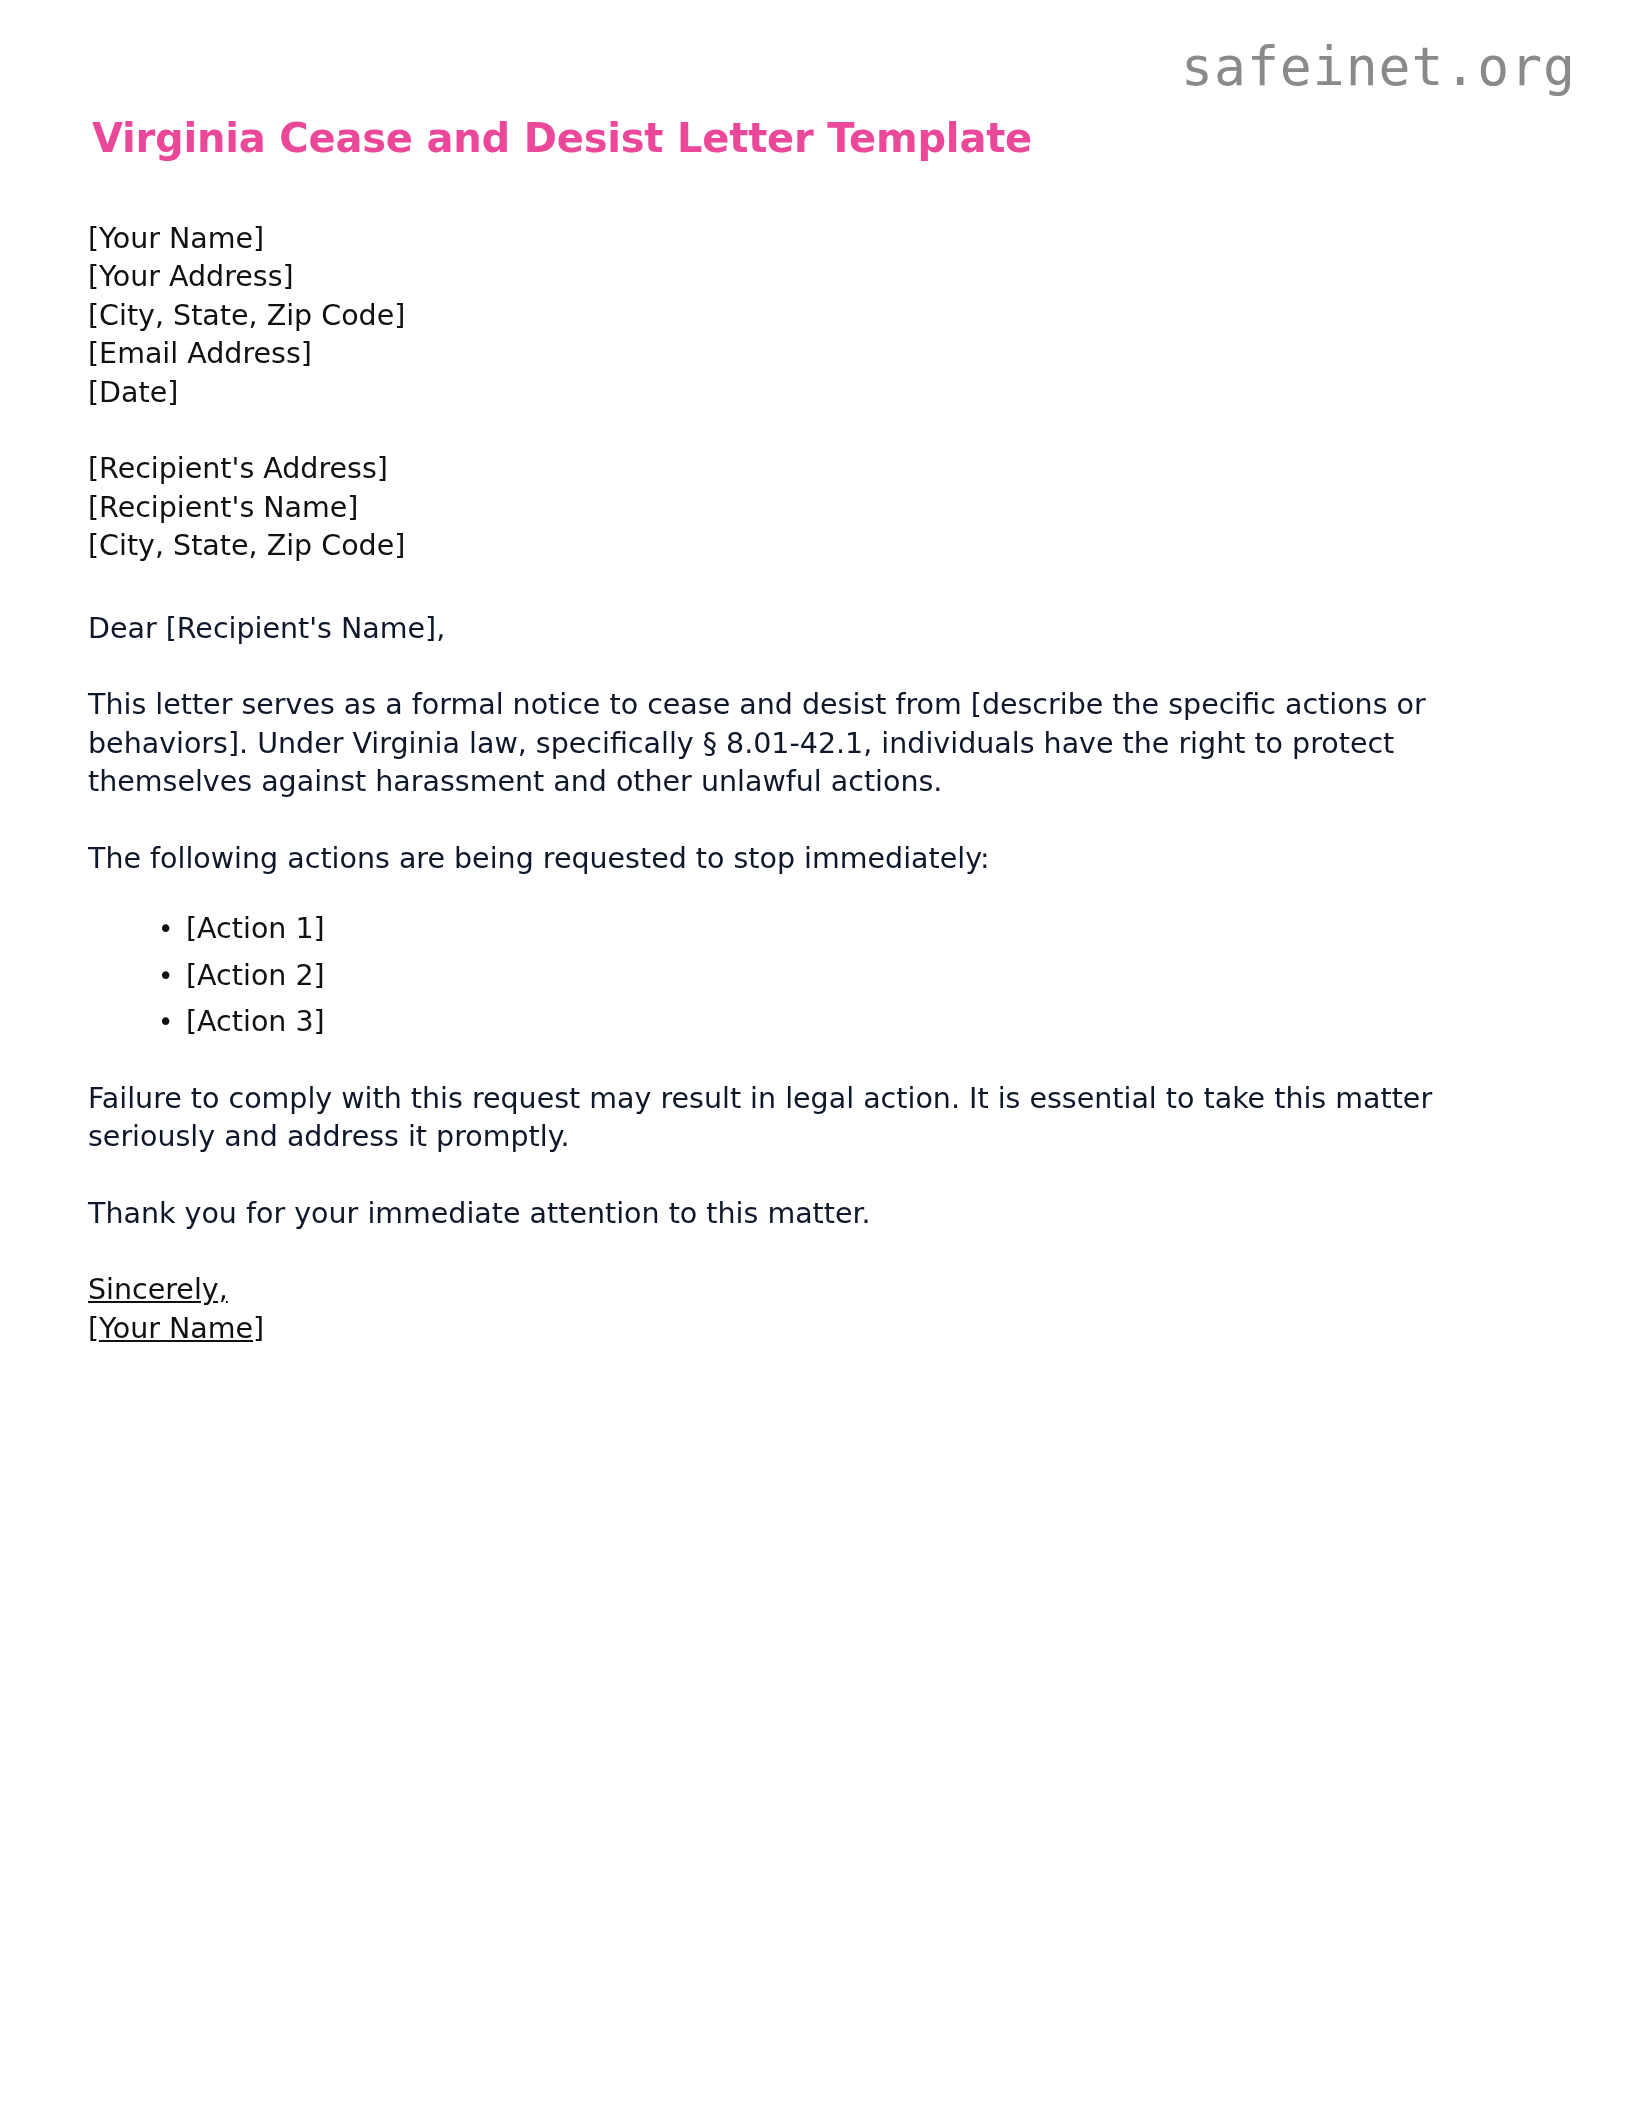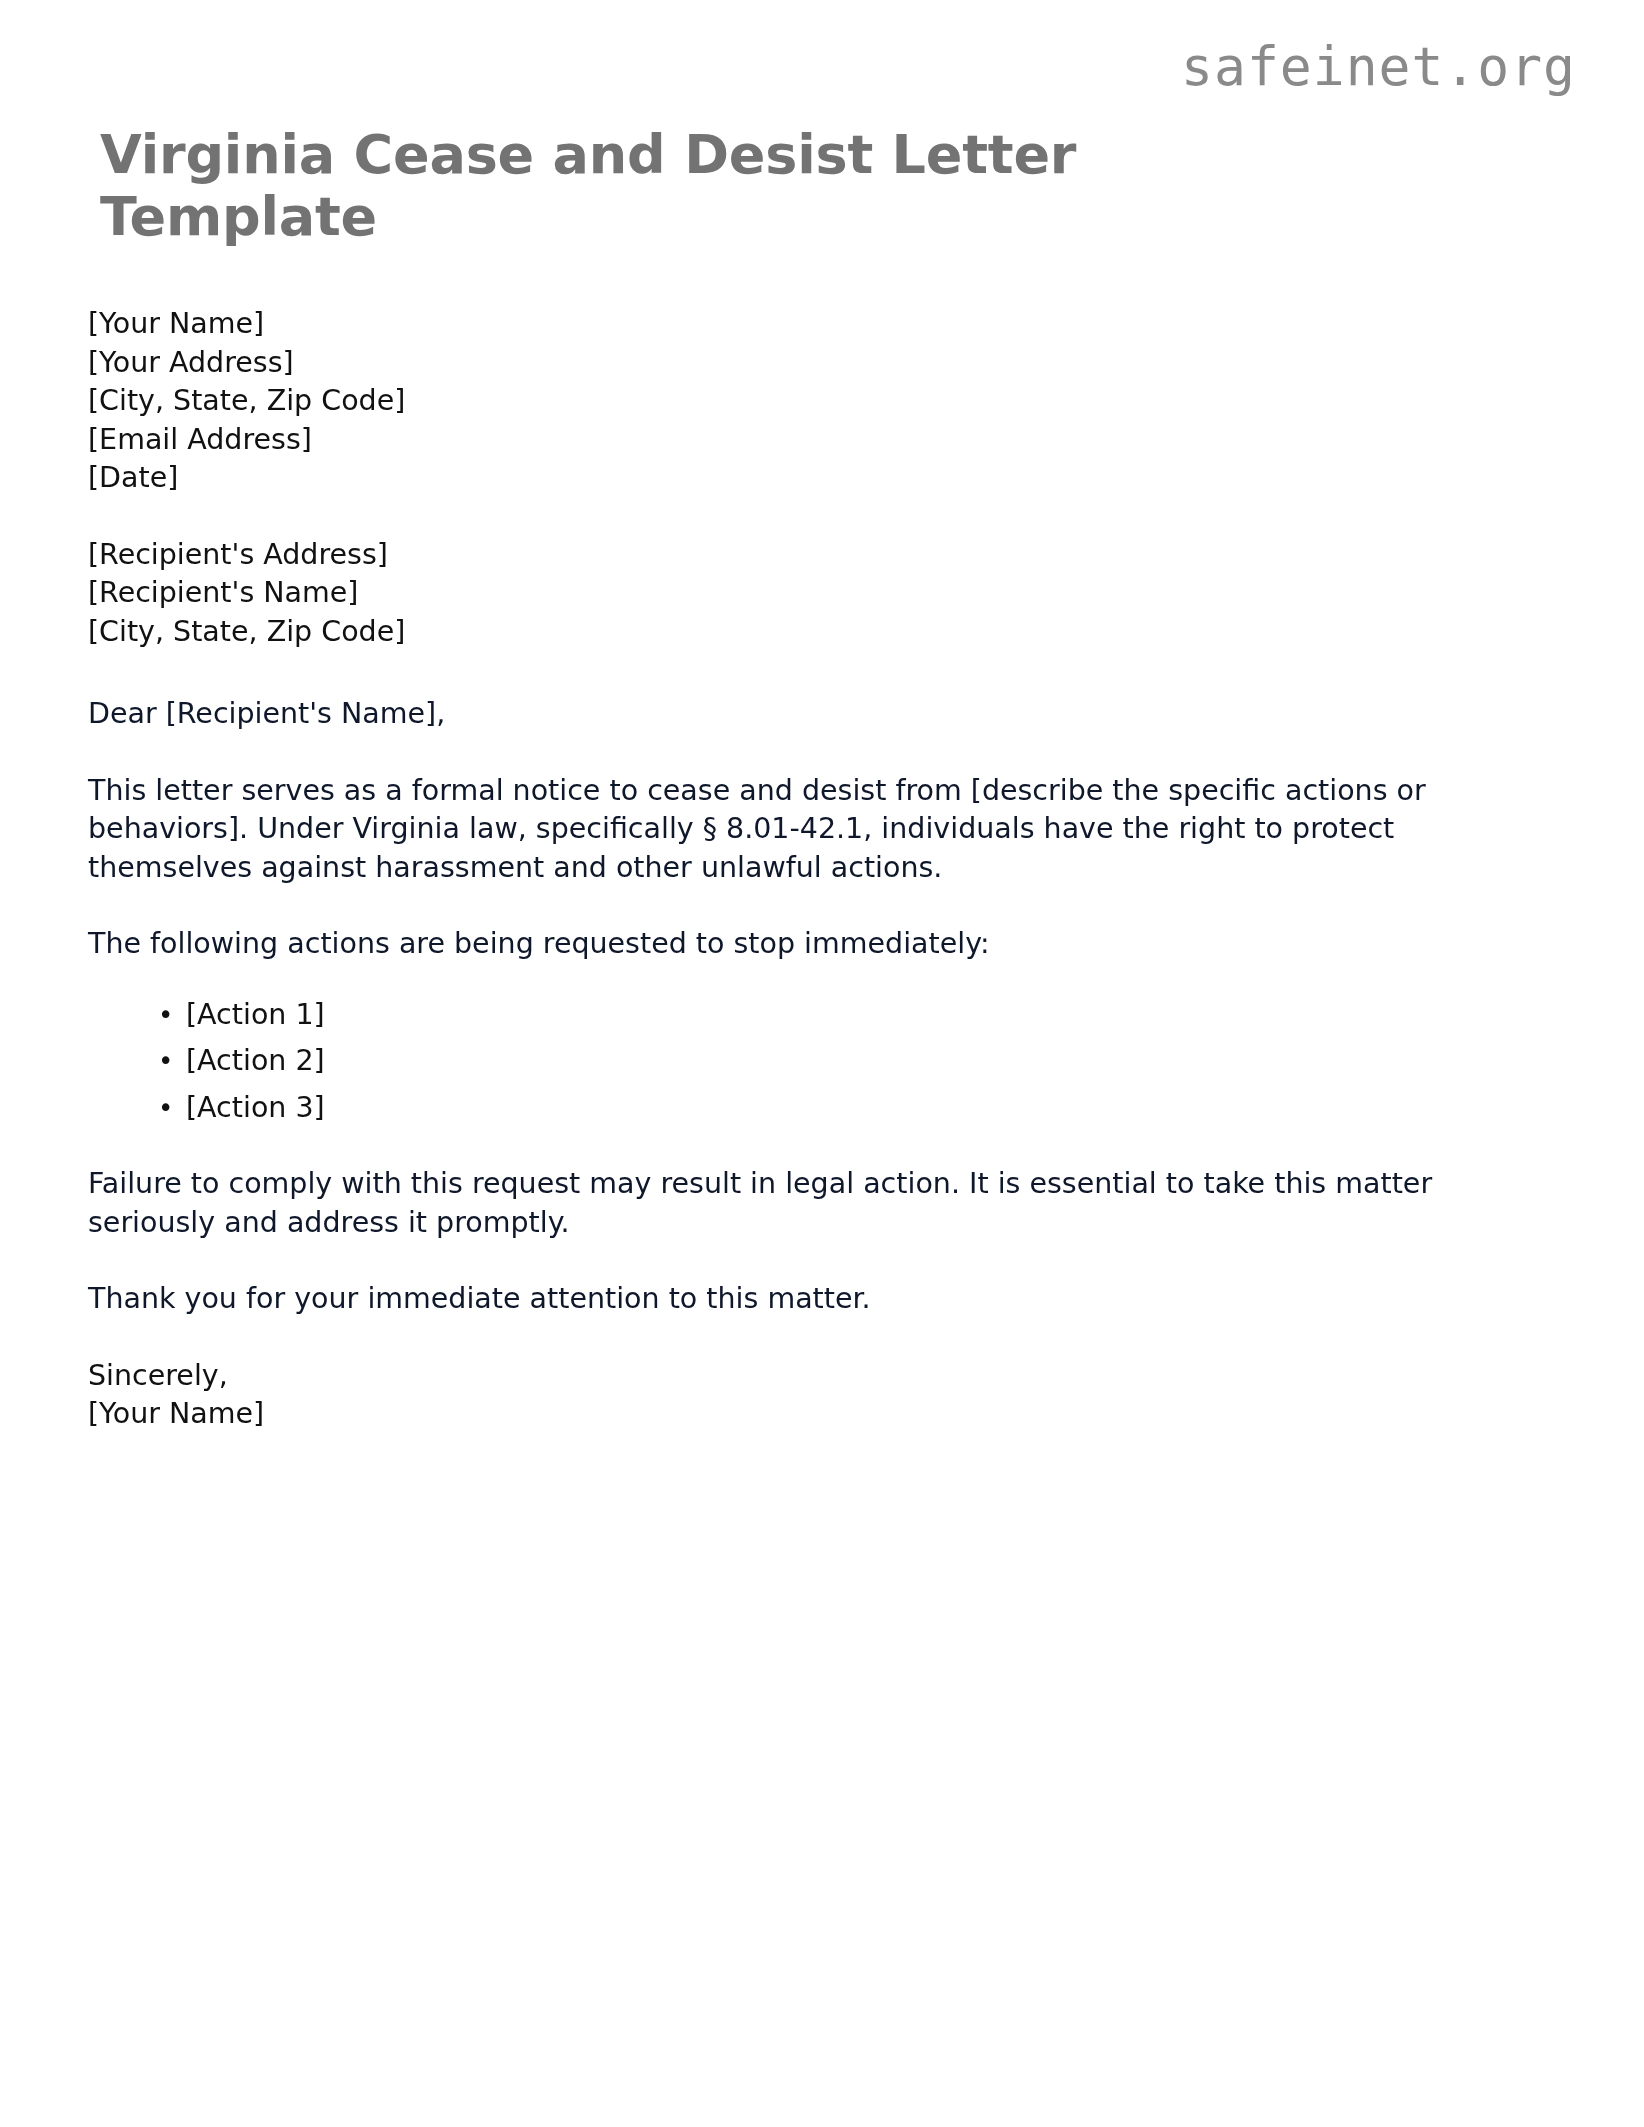--- a/index.html
+++ b/index.html
@@ -32,28 +32,28 @@
     white-space: nowrap;
     user-select: none;
   }
   .content {
     position: absolute;
     left: 88px;
     top: 0;
     width: 1462px;
   }
   .doc-title {
-    margin: 12px;
+    margin: 4px;
     padding-top: 112px;
     font-family: "DejaVu Sans", "Liberation Sans", sans-serif;
-    font-size: 54px;
+    font-size: 40px;
     font-weight: bold;
     line-height: 1.14;
     letter-spacing: -0.2px;
-    color: #737373;
+    color: #ec4899;
     max-width: 1180px;
   }
   .block {
     margin-top: 58px;
     font-size: 28.5px;
     line-height: 1.0;
     color: #111111;
   }
   .block .line {
     display: block;
@@ -95,20 +95,21 @@
     left: 0;
     top: 0;
     font-size: 26px;
     line-height: 38.5px;
     color: #111111;
   }
   .signoff {
     margin-top: 38px;
     font-size: 28.5px;
     color: #111111;
+    text-decoration: underline;
   }
   .signoff .line {
     display: block;
     line-height: 38.5px;
   }
 </style>
 </head>
 <body>
 
 <div class="page">

